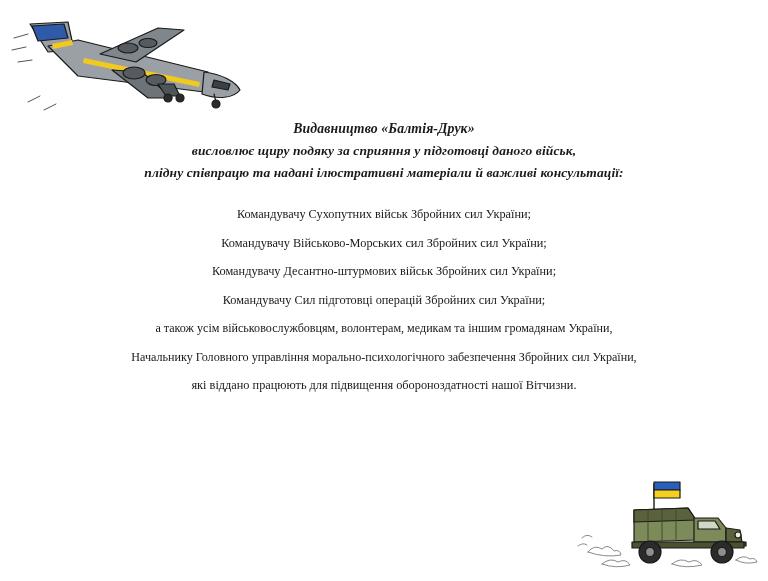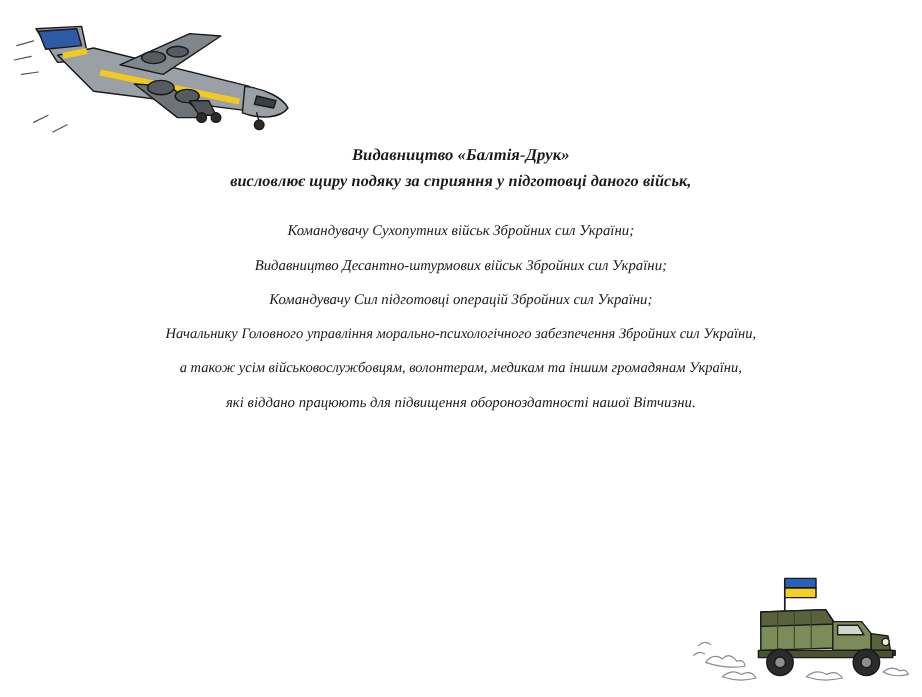--- a/index.html
+++ b/index.html
@@ -57,21 +57,20 @@
   .heading .line {
     display: block;
     white-space: nowrap;
   }
   .heading .line-1 { font-size: 13.8px; }
   .dedications {
     margin-top: 16px;
   }
   .dedications .line {
     display: block;
-    font-style: italic;
     font-size: 12.3px;
     line-height: 28.5px;
     white-space: nowrap;
   }
   .dedications .line.tight {
     font-size: 12.1px;
   }
 </style>
 </head>
 <body>
@@ -121,27 +120,29 @@
 
         <path d="M44 34 L64 30 L65 35 L45 39 Z" fill="#f2c91e" stroke="none"></path>
       </g>
     </svg>
   </div>
 
   <div class="content">
     <div class="heading">
       <span class="line line-1">Видавництво «Балтія-Друк»</span>
       <span class="line line-2">висловлює щиру подяку за сприяння у підготовці даного військ,</span>
+      <span class="line line-3">плідну співпрацю та надані ілюстративні матеріали й важливі консультації:</span>
     </div>
     <div class="dedications">
       <span class="line">Командувачу Сухопутних військ Збройних сил України;</span>
-      <span class="line">Видавництво Десантно-штурмових військ Збройних сил України;</span>
+      <span class="line">Командувачу Військово-Морських сил Збройних сил України;</span>
+      <span class="line">Командувачу Десантно-штурмових військ Збройних сил України;</span>
       <span class="line">Командувачу Сил підготовці операцій Збройних сил України;</span>
+      <span class="line tight">а також усім військовослужбовцям, волонтерам, медикам та іншим громадянам України,</span>
       <span class="line tight">Начальнику Головного управління морально-психологічного забезпечення Збройних сил України,</span>
-      <span class="line tight">а також усім військовослужбовцям, волонтерам, медикам та іншим громадянам України,</span>
       <span class="line">які віддано працюють для підвищення обороноздатності нашої Вітчизни.</span>
     </div>
   </div>
 
   <div class="vehicle">
     <svg viewBox="0 0 184 96" width="184" height="96" xmlns="http://www.w3.org/2000/svg">
       <g stroke="#1a1a1a" stroke-width="1.2" stroke-linejoin="round" stroke-linecap="round">
 
         <line x1="78" y1="8" x2="78" y2="34" stroke="#1a1a1a" stroke-width="1.4"></line>
         <rect x="78" y="6" width="26" height="8" fill="#2a5fbb"></rect>

